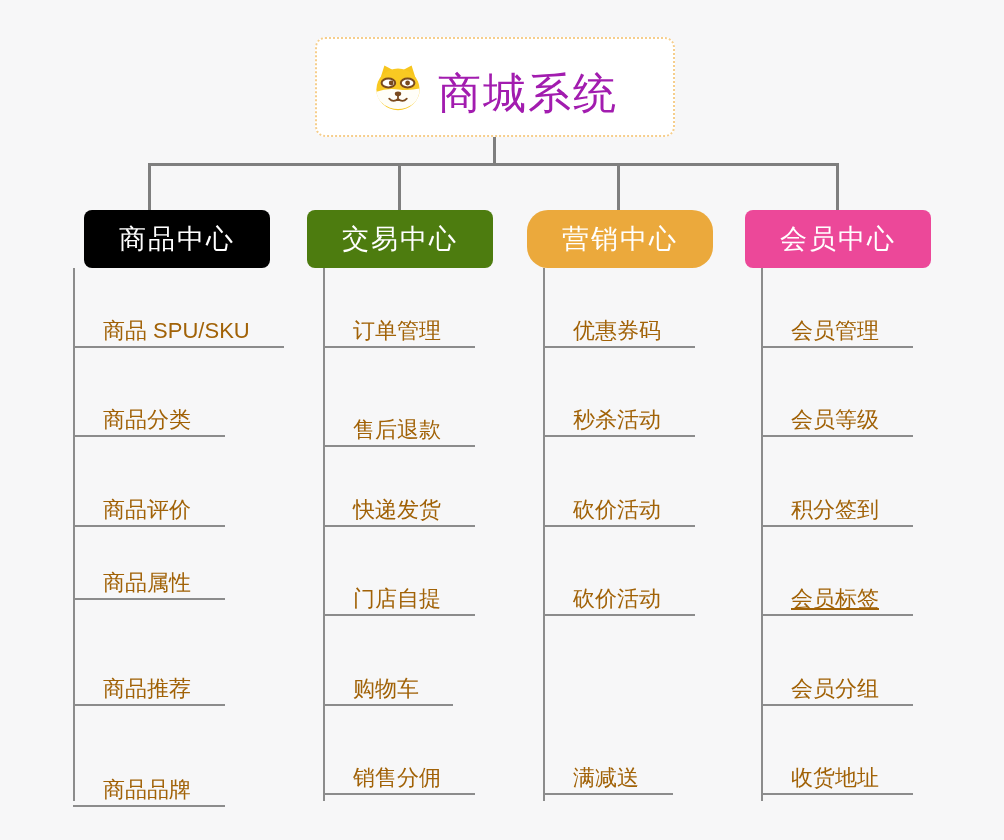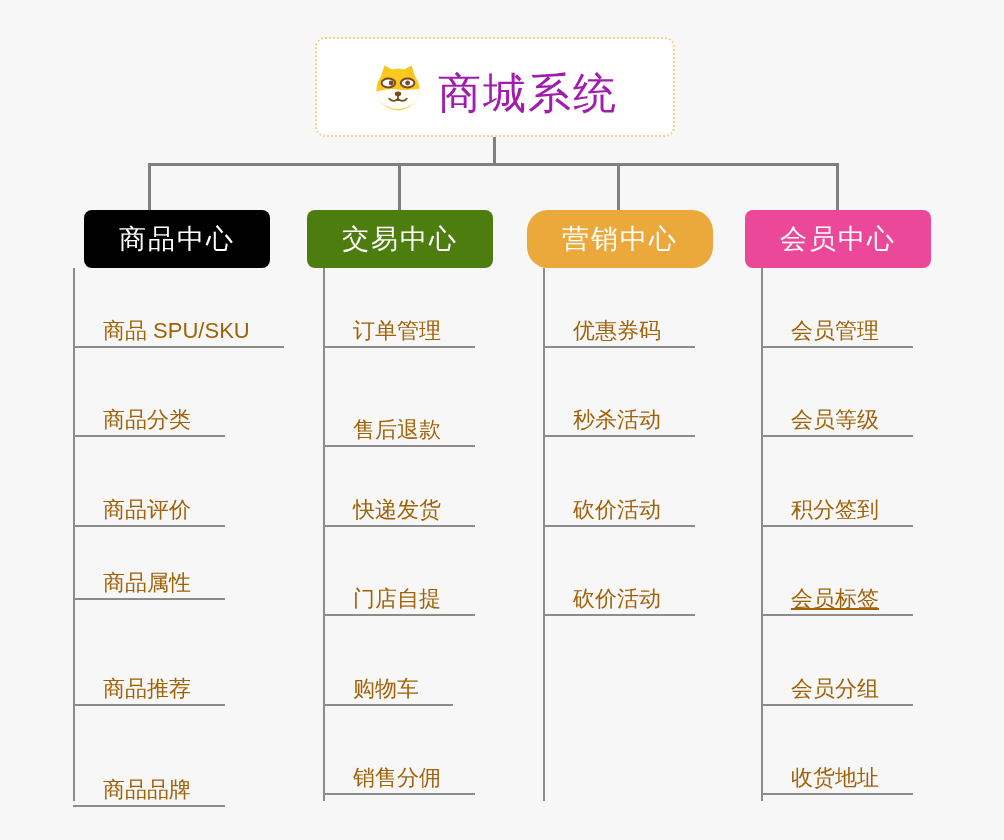--- a/index.html
+++ b/index.html
@@ -99,20 +99,21 @@
         <div class="child" style="top: 464px;">购物车</div>
         <div class="child" style="top: 553px;">销售分佣</div>
       </div>
       <div class="branch" style="left: 527px;">
         <div class="branch-header" style="background: rgb(235, 169, 60); border-radius: 21px;">营销中心</div>
         <div class="trunk"></div>
         <div class="child" style="top: 106px;">优惠券码</div>
         <div class="child" style="top: 195px;">秒杀活动</div>
         <div class="child" style="top: 285px;">砍价活动</div>
         <div class="child" style="top: 374px;">砍价活动</div>
+        <div class="child" style="top: 553px;">满减送</div>
       </div>
       <div class="branch" style="left: 745px;">
         <div class="branch-header" style="background: #ec4899;">会员中心</div>
         <div class="trunk"></div>
         <div class="child" style="top: 106px;">会员管理</div>
         <div class="child" style="top: 195px;">会员等级</div>
         <div class="child" style="top: 285px;">积分签到</div>
         <div class="child" style="top: 374px; text-decoration: underline;">会员标签</div>
         <div class="child" style="top: 464px;">会员分组</div>
         <div class="child" style="top: 553px;">收货地址</div>

